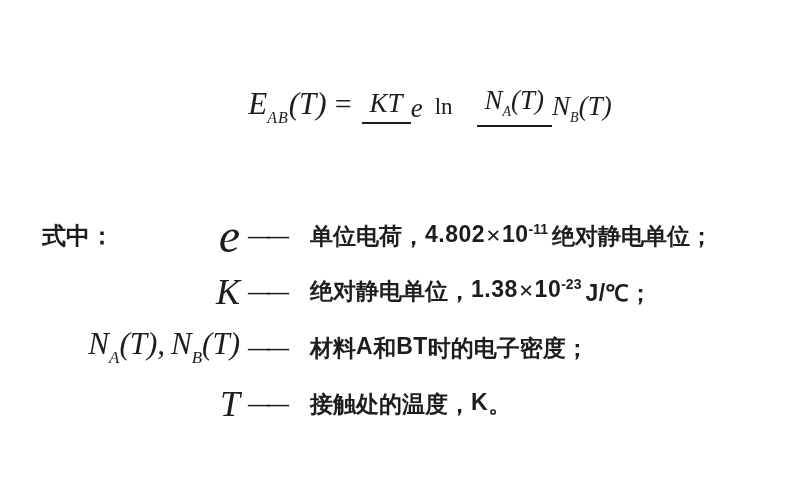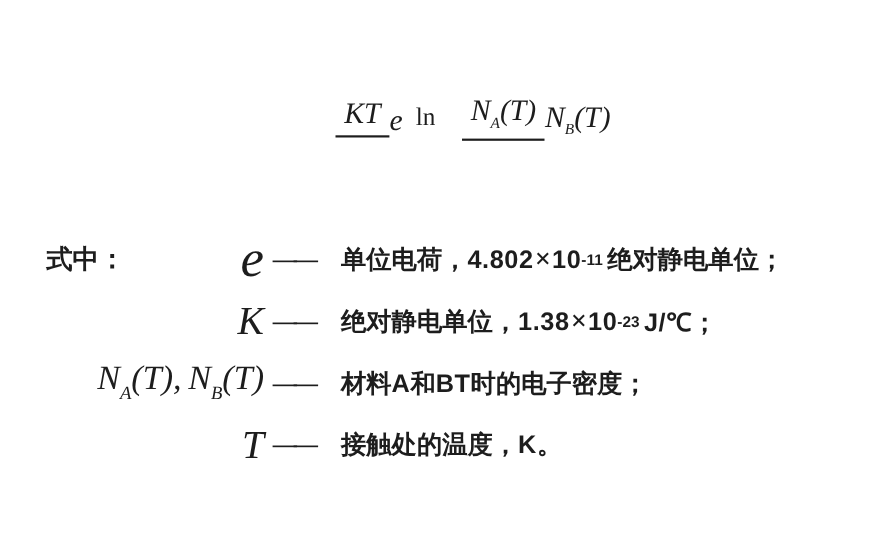--- a/index.html
+++ b/index.html
@@ -111,21 +111,21 @@
     font-weight: bold;
     font-size: 22px;
     letter-spacing: -3px;
     margin-left: 8px;
     white-space: nowrap;
     flex-shrink: 0;
   }
   .desc {
     white-space: nowrap;
     display: flex;
-    align-items: center;
+    align-items: flex-start;
   }
   .cjk {
     font-size: 23px;
     font-weight: bold;
     font-family: "Liberation Serif", serif;
   }
   .num {
     font-size: 23px;
     font-weight: bold;
     font-family: "Liberation Sans", sans-serif;
@@ -144,20 +144,21 @@
     vertical-align: 9px;
     margin-right: 4px;
   }
 </style>
 </head>
 <body>
 
 <div class="canvas">
 
   <div class="formula">
+    <span class="lhs"><span class="f-it">E</span><span class="f-sub f-it">AB</span><span class="f-it">(T)</span><span class="f-eq">=</span></span>
     <span class="frac">
       <span class="frac-num f-it">KT</span>
       <span class="frac-den f-it">e</span>
     </span>
     <span class="f-ln">ln</span>
     <span class="frac">
       <span class="frac-num"><span class="f-it">N</span><span class="f-subsm">A</span><span class="f-it">(T)</span></span>
       <span class="frac-den"><span class="f-it">N</span><span class="f-subsm">B</span><span class="f-it">(T)</span></span>
     </span>
   </div>

